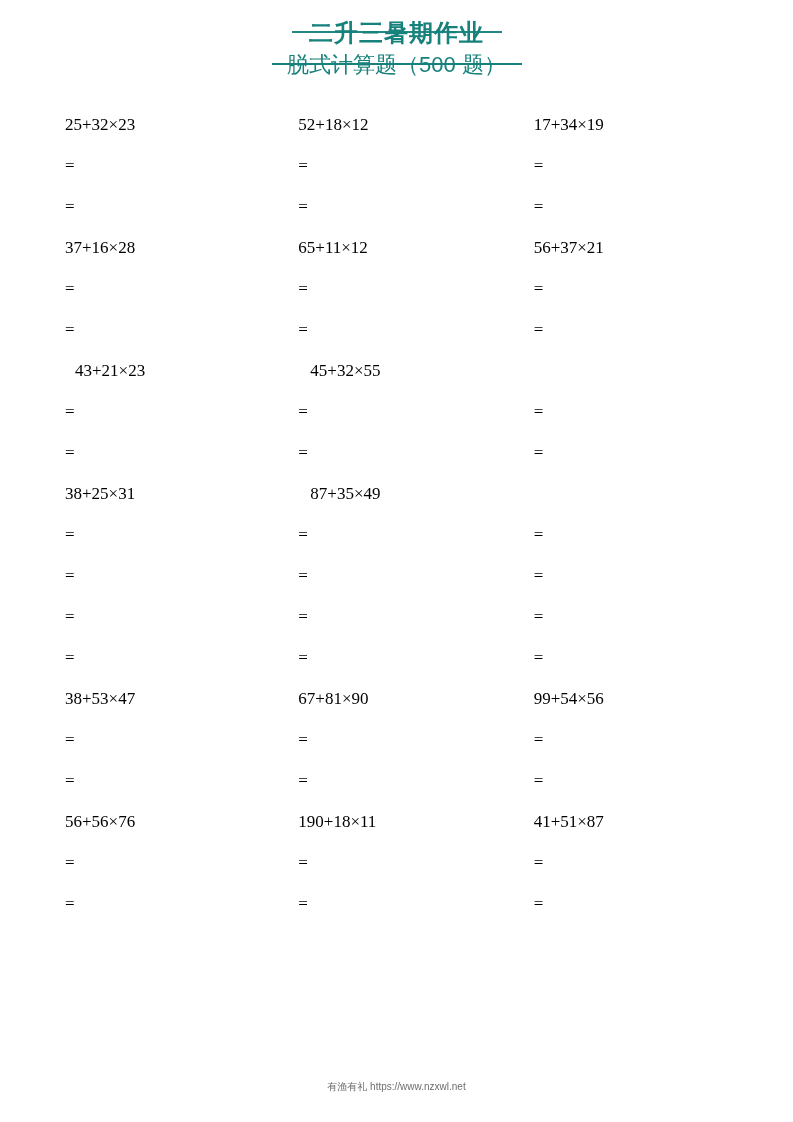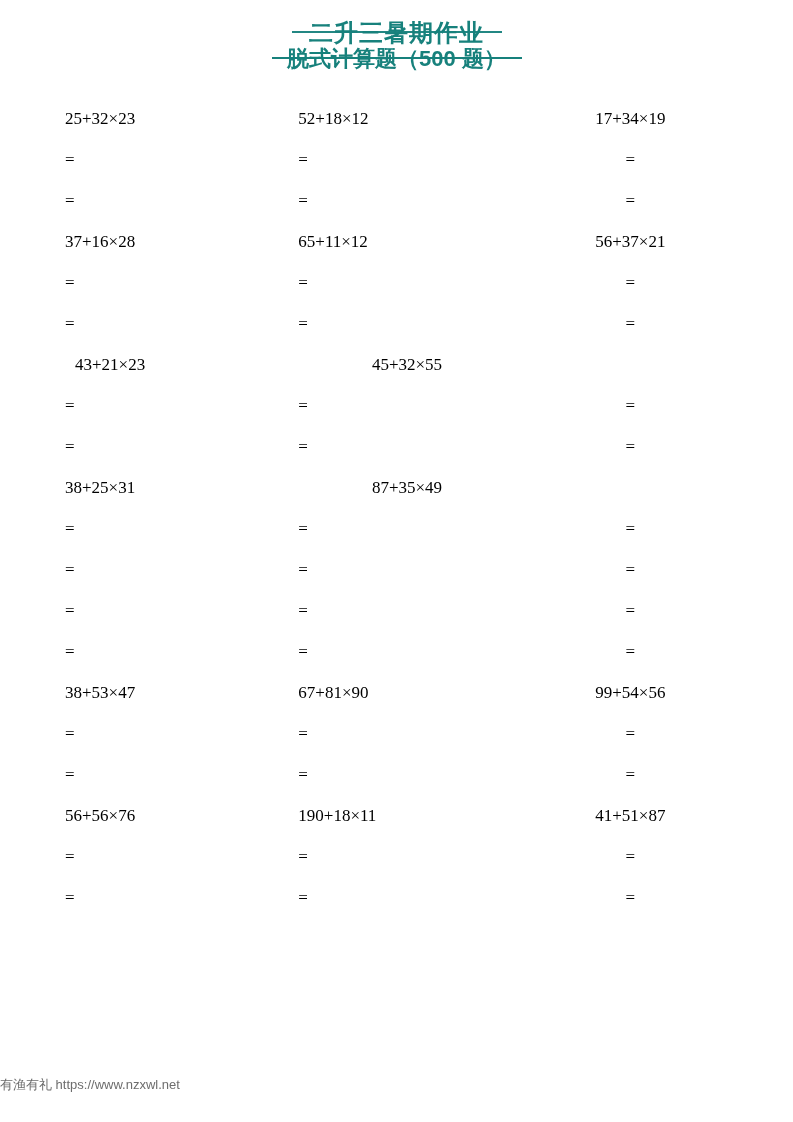--- a/index.html
+++ b/index.html
@@ -37,22 +37,23 @@
   }
   .title-strike {
     display: block;
     width: 210px;
     height: 2px;
     background: #17817c;
     margin: -17px auto 0 auto;
     opacity: 0.95;
   }
   .title-sub {
+    margin-top: 6px;
     font-family: "Liberation Sans", sans-serif;
-    font-weight: bold;
+    font-weight: normal;
     font-size: 22px;
     color: #17817c;
     line-height: 28px;
     position: relative;
     display: inline-block;
   }
   .title-sub-strike {
     display: block;
     width: 250px;
     height: 2px;
@@ -70,30 +71,30 @@
   .cell {
     width: 33.333%;
     box-sizing: border-box;
     font-size: 17px;
     line-height: 41px;
     height: 41px;
     white-space: nowrap;
   }
   .cell.c0 { text-align: left; padding-left: 8px; }
   .cell.c1 { text-align: left; padding-left: 18px; }
-  .cell.c2 { text-align: center; padding-left: 30px; }
+  .cell.c2 { text-align: left; padding-left: 30px; }
   .cell.eq { font-size: 17px; }
   .group { margin-bottom: 0px; }
   .footer {
     position: absolute;
     left: 0;
     right: 0;
     bottom: 28px;
-    text-align: left;
-    font-size: 13px;
+    text-align: center;
+    font-size: 10px;
     color: #6d6d6d;
     font-family: "Liberation Sans", sans-serif;
   }
 </style>
 </head>
 <body>
 
 <div class="page">
 
   <div class="title-block">

